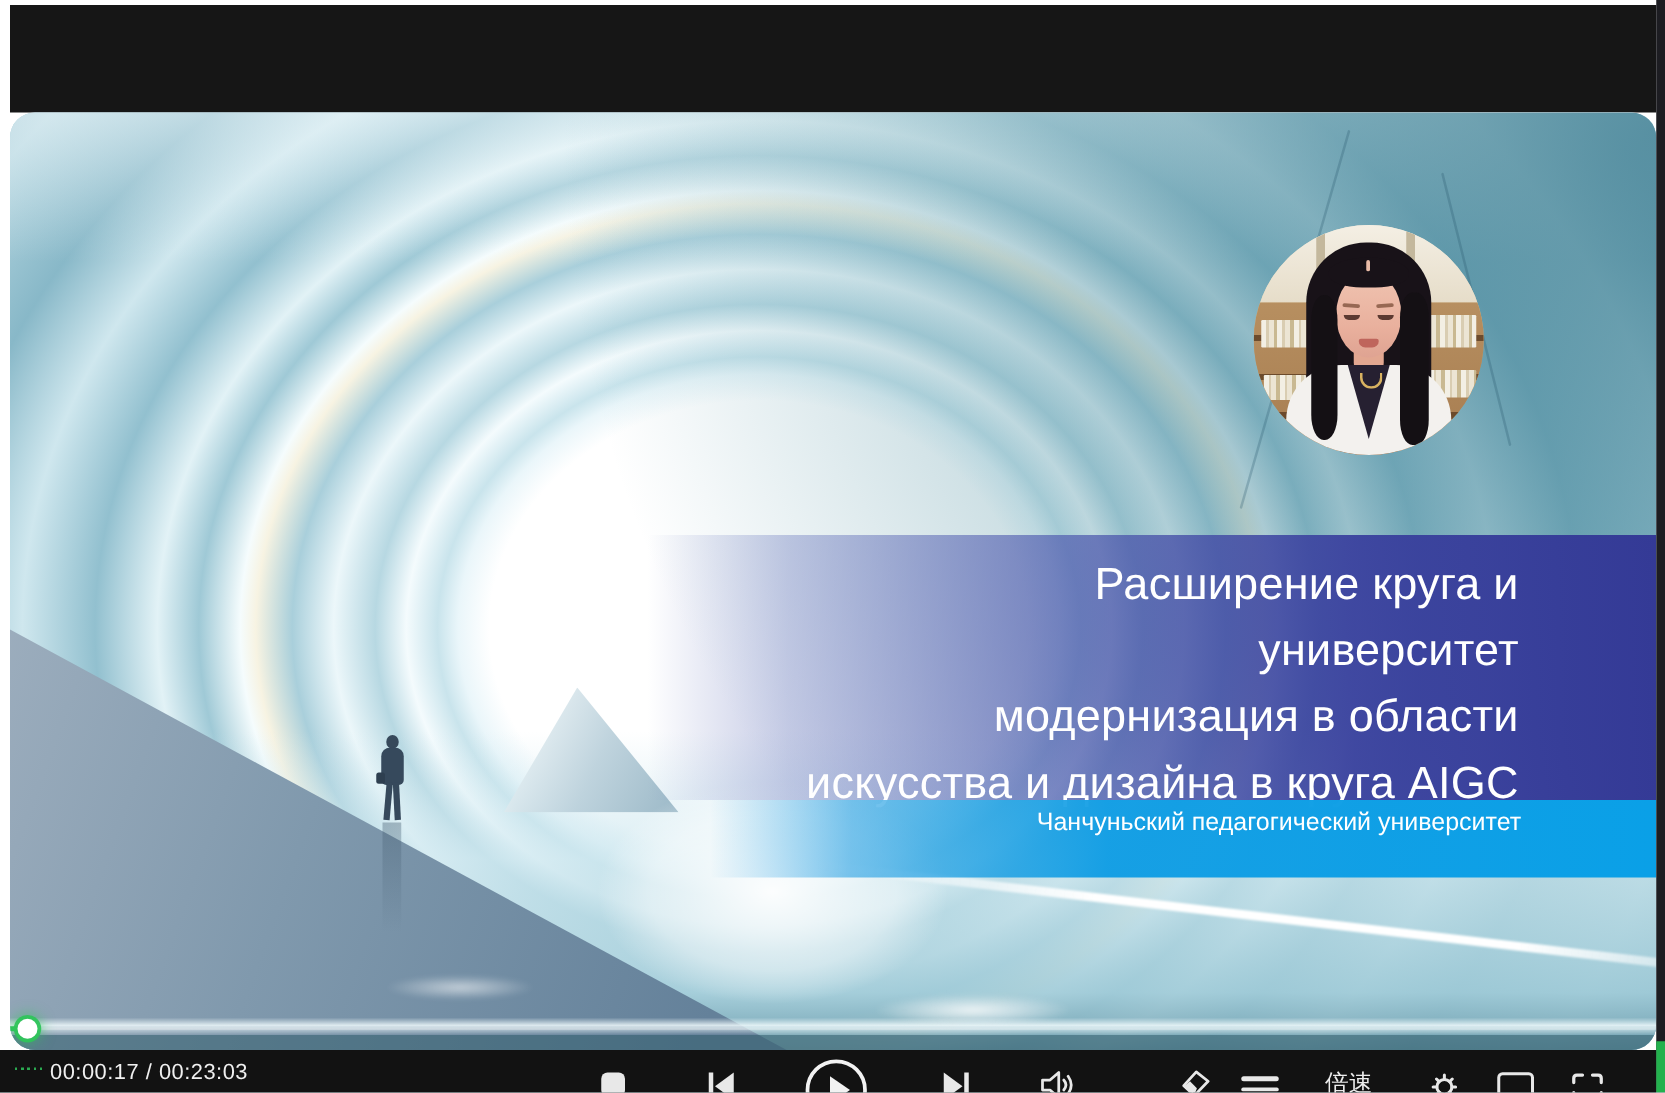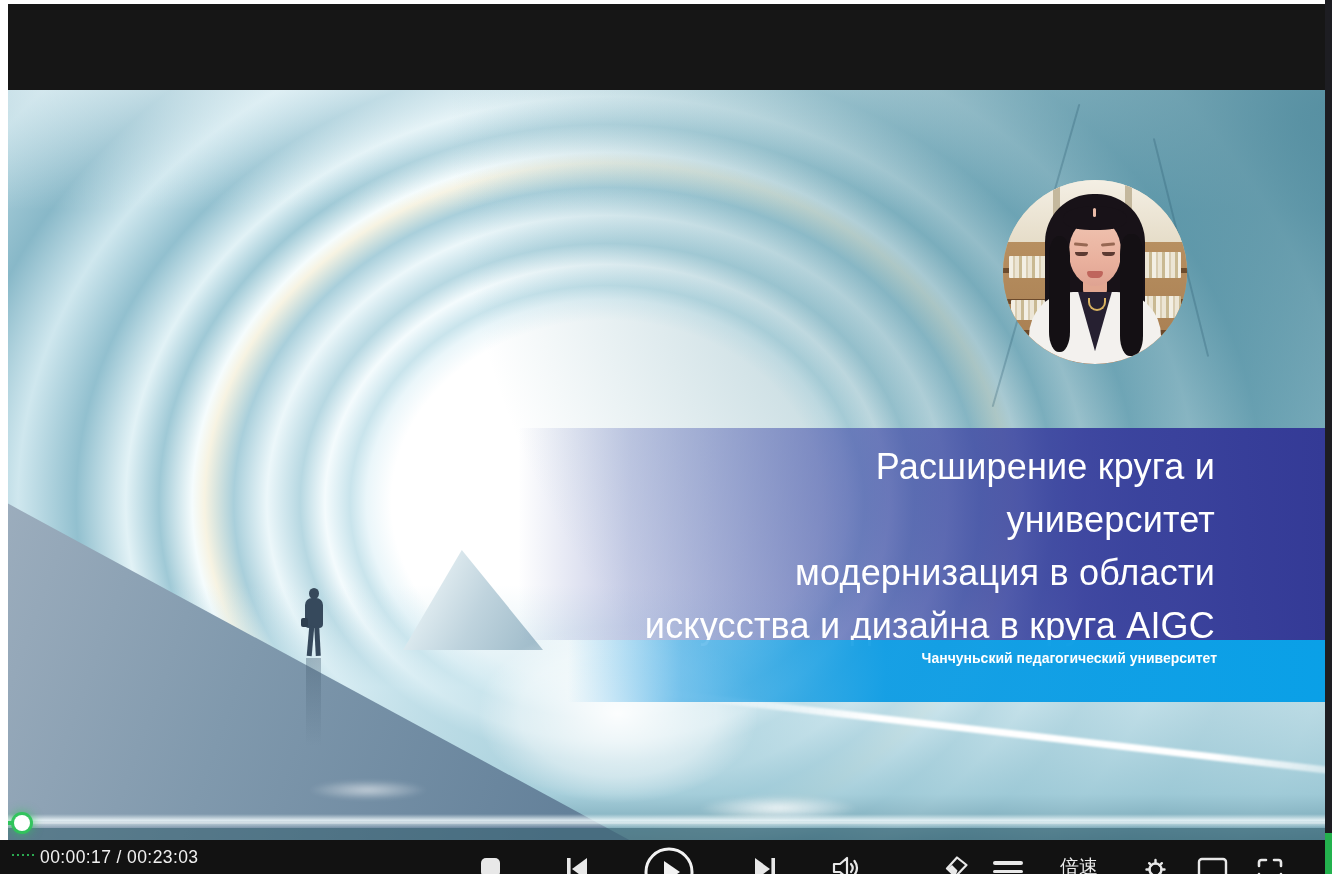--- a/index.html
+++ b/index.html
@@ -6,21 +6,21 @@
   body{
     width:1332px;height:874px;position:relative;overflow:hidden;
     background:#ffffff;
     font-family:"Liberation Sans", sans-serif;
   }
   
   .header-bar{position:absolute;left:8px;top:4px;width:1317px;height:86px;background:#161616;}
 
   
   .video-stage{
-    position:absolute;left:8px;top:90px;width:1317px;height:750px;overflow:hidden;background:#b9d8e1;
+    position:absolute;left:8px;top:90px;width:1317px;height:750px;overflow:hidden;background:#b9d8e1;border-radius:20px;
   }
   .scene{
     position:absolute;inset:0;
     background:
       radial-gradient(circle at 100% 2%, rgba(72,133,152,.85) 0%, rgba(82,143,161,.62) 20%, rgba(96,155,170,.35) 38%, rgba(96,155,170,0) 58%),
       linear-gradient(180deg, rgba(236,246,249,.55) 0%, rgba(236,246,249,0) 16%),
       radial-gradient(ellipse 830px 700px at 45.5% 55%,
         #ffffff 0%, #ffffff 26%, #eaf6fa 29%, #c9e4ec 31%, #f4fbfd 34%,
         #b7d8e2 37%, #ecf7fa 41%, #a9cfdb 45%, #f7f3e2 48.5%, #f5fcfd 50%,
         #9fc9d6 54%, #e2f2f6 58%, #92c0cf 64%, #cfe7ee 71%, #88b8c8 79%,
@@ -77,21 +77,21 @@
     position:absolute;left:510px;top:338px;width:807px;height:212px;
     background:linear-gradient(90deg, rgba(110,125,190,0) 0%, rgba(104,118,188,.38) 14%, rgba(80,92,175,.72) 42%, rgba(58,65,158,.95) 70%, #343a96 100%);
     color:#ffffff;text-align:right;box-sizing:border-box;padding:12px 110px 0 0;
   }
   .title-band .tline{font-size:36px;line-height:53px;font-weight:400;letter-spacing:.2px;}
   .subtitle-band{
     position:absolute;left:560px;top:550px;width:757px;height:62px;
     background:linear-gradient(90deg, rgba(18,150,224,0) 0%, rgba(16,150,224,.55) 15%, rgba(13,156,228,.95) 42%, #0aa0e7 100%);
     color:#ffffff;text-align:right;box-sizing:border-box;padding:7px 108px 0 0;
   }
-  .subtitle-band .sline{font-size:14px;line-height:23px;font-weight:bold;}
+  .subtitle-band .sline{font-size:20px;line-height:23px;}
 
   
   .webcam{position:absolute;left:995px;top:90px;width:184px;height:184px;border-radius:50%;overflow:hidden;
     background:linear-gradient(180deg,#ece4d2 0%, #ddcdab 30%, #bb9768 60%, #a9855a 100%);}
   .wc-window{position:absolute;left:0;top:0;width:100%;height:62px;background:linear-gradient(#f4efe4,#e6ddc9);}
   .wc-post1{position:absolute;left:50px;top:0;width:7px;height:70px;background:#c4b89d;}
   .wc-post2{position:absolute;left:122px;top:0;width:7px;height:70px;background:#c4b89d;}
   .wc-shelfband{position:absolute;left:0;top:62px;width:100%;height:122px;
     background:repeating-linear-gradient(180deg, rgba(0,0,0,0) 0 26px, rgba(96,64,36,.85) 26px 31px),
                linear-gradient(#b78f60,#a67c50);}

